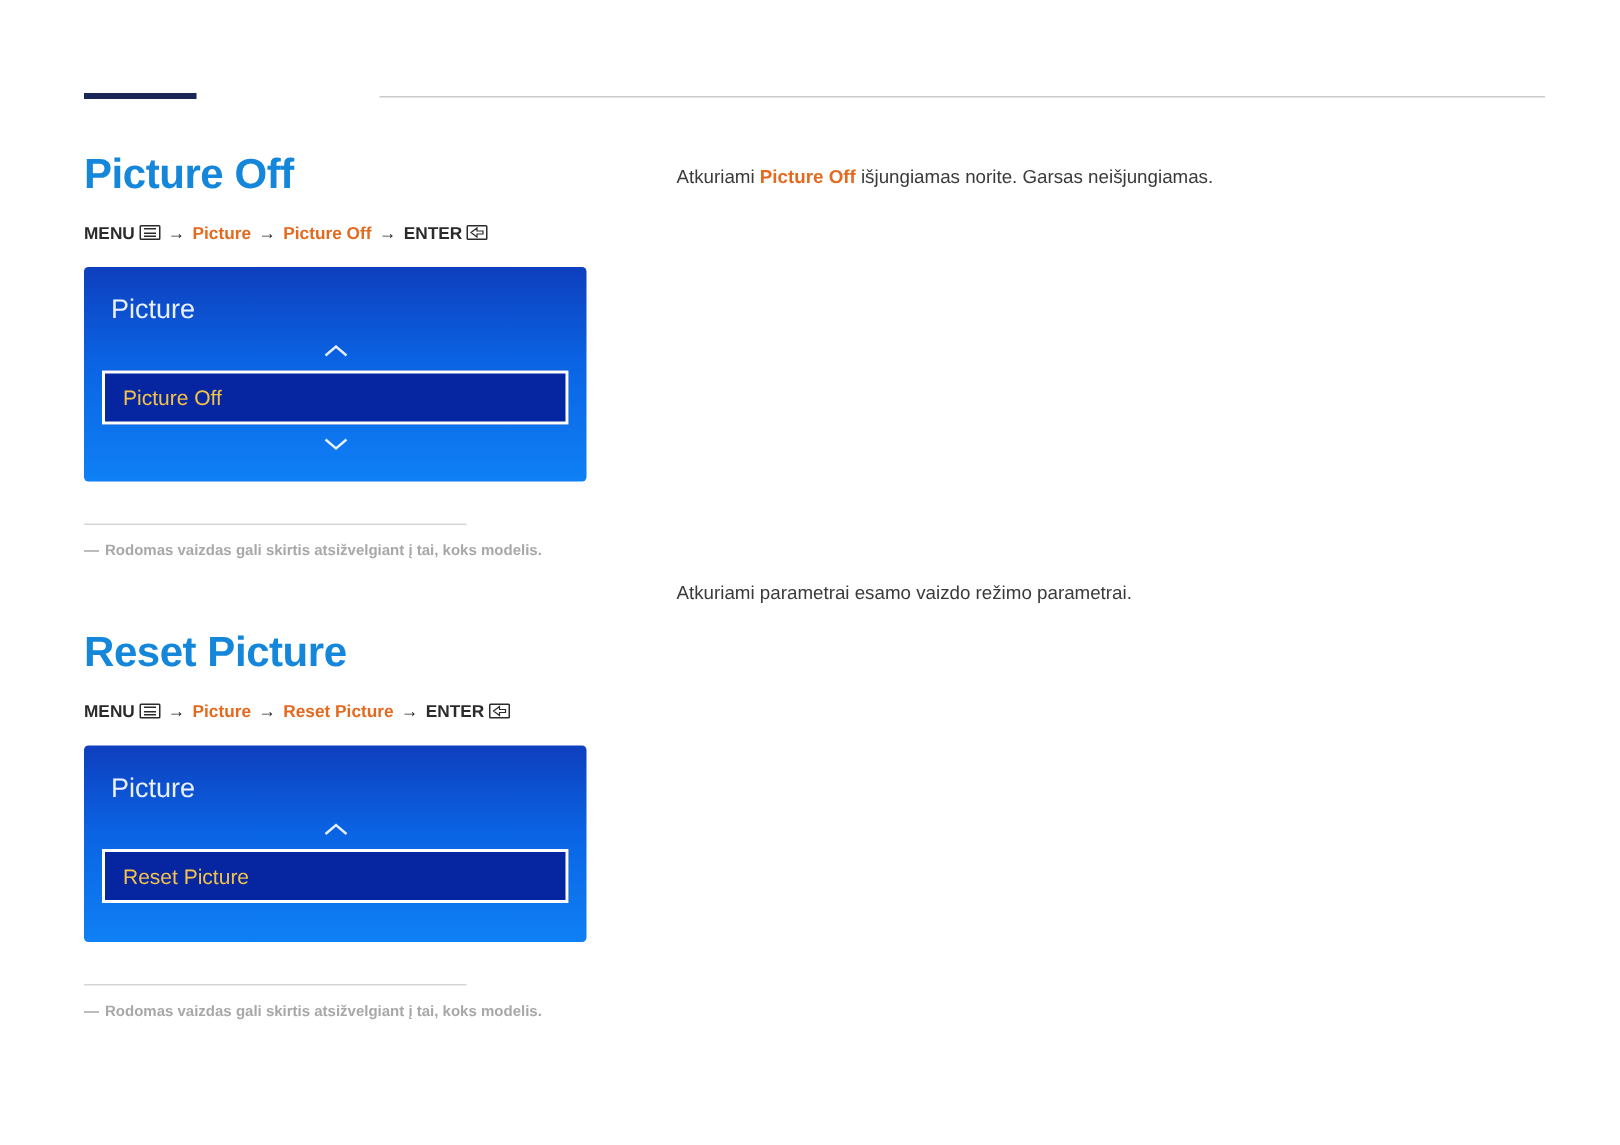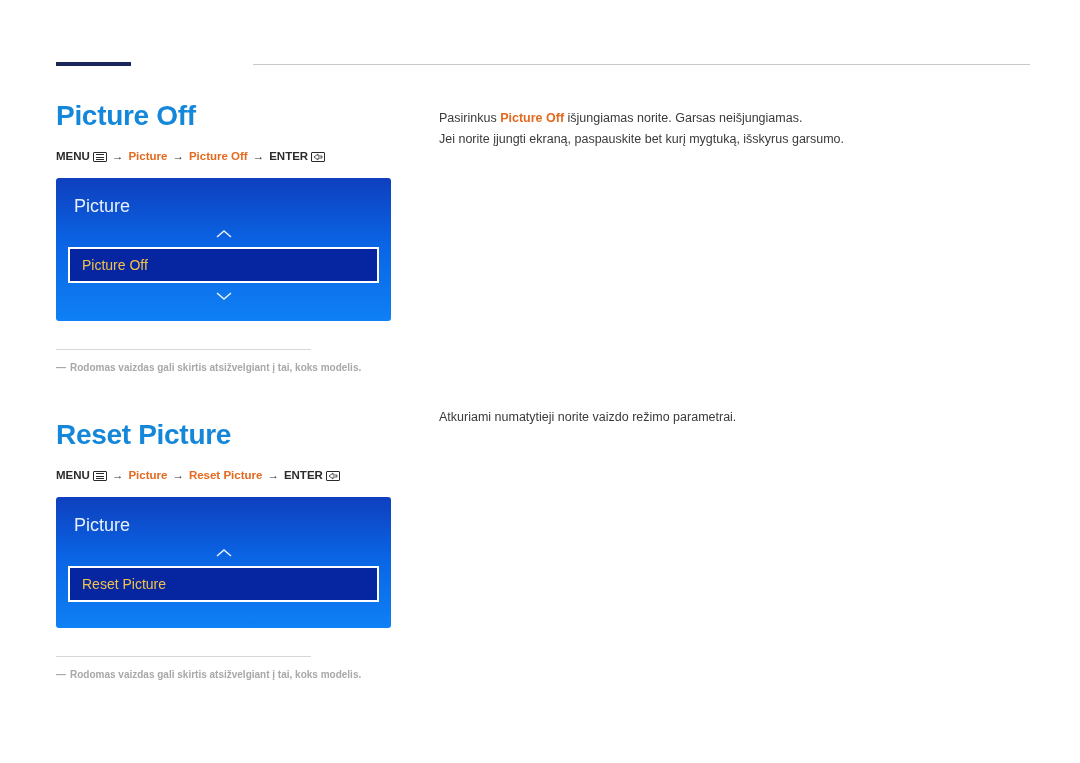--- a/index.html
+++ b/index.html
@@ -25,39 +25,39 @@
   .topbar-long {
     position: absolute;
     left: 253px;
     top: 64px;
     right: 50px;
     height: 1px;
     background: #c9c9c9;
   }
   .content {
     display: flex;
-    gap: 48px;
+    gap: 60px;
     margin-top: 40px;
   }
   .left-col { width: 335px; }
   .right-col { flex: 1; padding-top: 8px; }
   .section-title {
     color: #1487da;
     font-size: 28px;
     font-weight: 600;
     letter-spacing: -0.3px;
     margin-bottom: 18px;
   }
   .breadcrumb {
     font-size: 11.5px;
     font-weight: 700;
     color: #2b2b2b;
     margin-bottom: 16px;
     display: flex;
-    align-items: flex-end;
+    align-items: flex-start;
     flex-wrap: wrap;
     gap: 3px;
   }
   .breadcrumb .arrow { font-weight: 400; padding: 0 2px; }
   .breadcrumb .orange { color: #e36a1f; }
   .mini-icon {
     display: inline-flex;
     align-items: center;
     justify-content: center;
     width: 14px; height: 10px;
@@ -210,22 +210,21 @@
 
       <div class="footnote-rule"></div>
       <div class="footnote">
         <span class="dash">―</span><span>Rodomas vaizdas gali skirtis atsižvelgiant į tai, koks modelis.</span>
       </div>
 
     </div>
 
     <div class="right-col">
       <p class="body-text">
-        <span>Pasirinkus </span><span class="orange">Picture Off</span><span> išjungiamas norite. Garsas neišjungiamas.</span>
+        <span>Atkuriami </span><span class="orange">Picture Off</span><span> išjungiamas norite. Garsas neišjungiamas.</span>
       </p>
-      <p class="body-text">Jei norite įjungti ekraną, paspauskite bet kurį mygtuką, išskyrus garsumo.</p>
 
       <div style="height:256px"></div>
 
-      <p class="body-text">Atkuriami numatytieji norite vaizdo režimo parametrai.</p>
+      <p class="body-text">Atkuriami parametrai esamo vaizdo režimo parametrai.</p>
     </div>
   </div>
 </div>
 
 </body></html>

